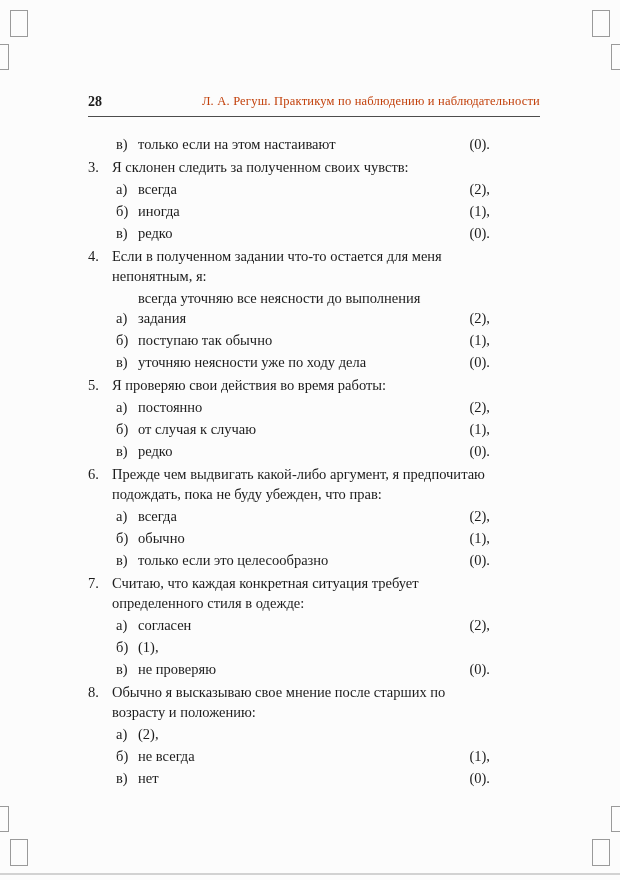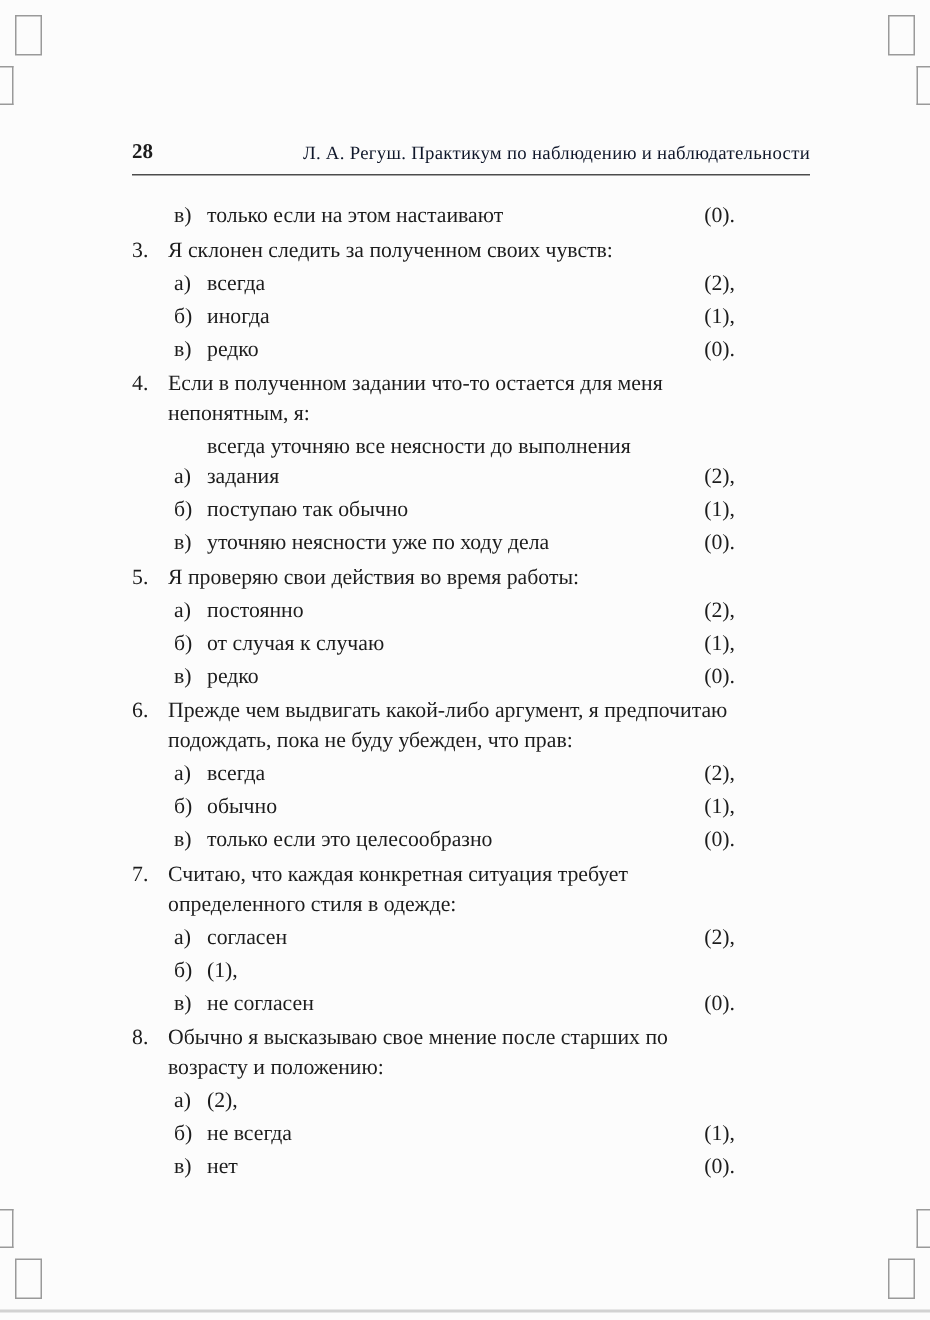--- a/index.html
+++ b/index.html
@@ -32,26 +32,26 @@
     height: 2px;
     background: #d2d2d2;
   }
 
   .header {
     position: absolute;
     left: 88px;
     top: 94px;
     width: 452px;
     display: flex;
-    align-items: flex-end;
+    align-items: flex-start;
     border-bottom: 1px solid #4c4c4c;
     padding-bottom: 6px;
   }
   .page-num { font-weight: bold; font-size: 14px; }
-  .running-title { margin-left: auto; font-size: 12.5px; color: #0f172a; letter-spacing: 0.2px; }
+  .running-title { margin-left: auto; font-size: 12.5px; color: #c2410c; letter-spacing: 0.2px; }
 
   .content {
     position: absolute;
     left: 88px;
     top: 134px;
     width: 402px;
     font-size: 14.5px;
     line-height: 20px;
   }
 
@@ -196,21 +196,21 @@
         <span class="opt-label">а)</span>
         <span class="opt-text">согласен</span>
         <span class="opt-score">(2),</span>
       </div>
       <div class="opt">
         <span class="opt-label">б)</span>
         <span class="opt-score">(1),</span>
       </div>
       <div class="opt">
         <span class="opt-label">в)</span>
-        <span class="opt-text">не согласен</span>
+        <span class="opt-text">не проверяю</span>
         <span class="opt-score">(0).</span>
       </div>
     </div>
 
     <div class="q">
       <div class="q-head">
         <span class="q-num">8.</span>
         <span class="q-text">Обычно я высказываю свое мнение после старших по возрасту и положению:</span>
       </div>
       <div class="opt">

